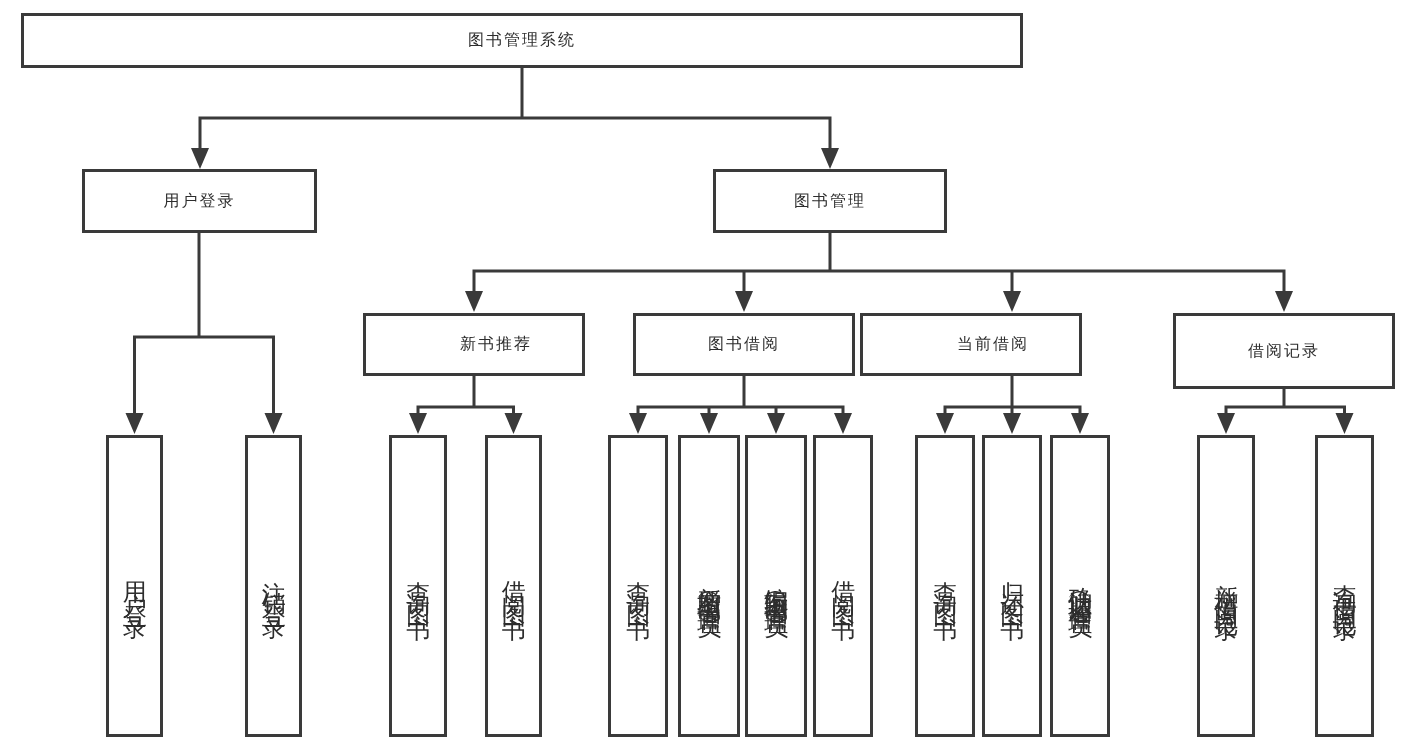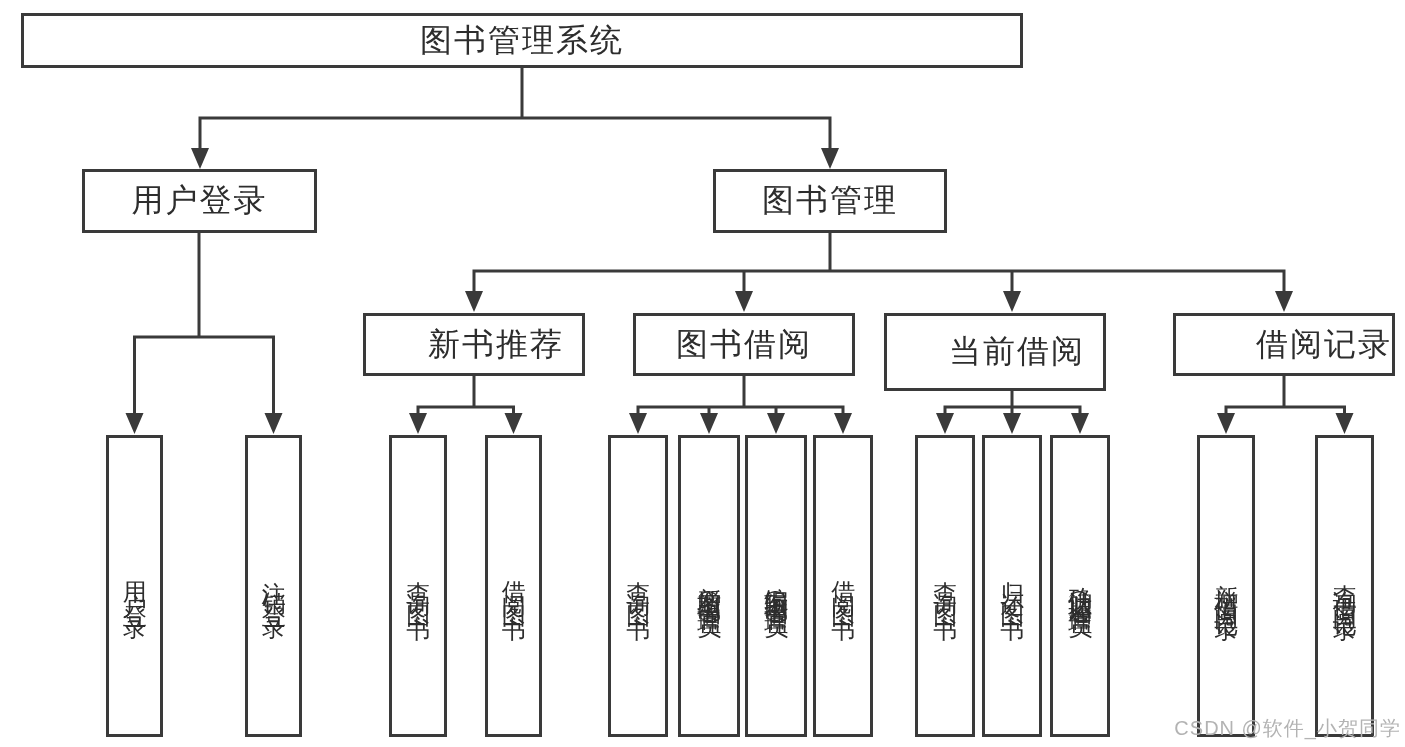--- a/index.html
+++ b/index.html
@@ -14,21 +14,21 @@
     font-family:"Liberation Sans","DejaVu Sans",sans-serif;color:var(--text);
     overflow:hidden;
   }
   .connectors{position:absolute;left:0;top:0;width:1405px;height:747px;}
   .cline{stroke:var(--line);stroke-width:3;fill:none;stroke-linecap:square;}
   .carrow{fill:var(--line);stroke:none;}
   .box{
     position:absolute;box-sizing:border-box;border:3px solid var(--line);
     background:#fff;display:flex;align-items:center;justify-content:center;
   }
-  .box .lbl{font-size:32px;letter-spacing:2px;color:var(--text);white-space:nowrap;}
+  .box .lbl{font-size:16px;letter-spacing:2px;color:var(--text);white-space:nowrap;}
   .leaf{
     position:absolute;box-sizing:border-box;border:3px solid var(--line);
     background:#fff;display:flex;align-items:center;justify-content:center;
   }
   .leaf .vlbl{
     writing-mode:vertical-rl;text-orientation:mixed;
     font-size:24px;letter-spacing:12px;color:var(--text);line-height:1.1;
   }
   .leaf .vlbl.mid{letter-spacing:7px;}
   .leaf .vlbl.long{letter-spacing:4px;}
@@ -90,24 +90,24 @@
   <div class="box" style="left:713px;top:169px;width:234px;height:64px;text-align:center;">
     <span class="lbl">图书管理</span>
   </div>
 
   <div class="box" style="left:363px;top:313px;width:222px;height:63px;padding-left:44px;">
     <span class="lbl">新书推荐</span>
   </div>
   <div class="box" style="left:633px;top:313px;width:222px;height:63px;justify-content:center;">
     <span class="lbl">图书借阅</span>
   </div>
-  <div class="box" style="left:884px;top:313px;width:222px;height:78px;padding-left:44px;">
+  <div class="box" style="left:860px;top:313px;width:222px;height:63px;padding-left:44px;">
     <span class="lbl">当前借阅</span>
   </div>
-  <div class="box" style="left:1173px;top:313px;width:222px;height:63px;justify-content:flex-end;">
+  <div class="box" style="left:1173px;top:313px;width:222px;height:76px;">
     <span class="lbl">借阅记录</span>
   </div>
 
   <div class="leaf" style="left:106px;top:435px;width:57px;height:302px;">
     <span class="vlbl">用户登录</span>
   </div>
   <div class="leaf" style="left:245px;top:435px;width:57px;height:302px;">
     <span class="vlbl">注销登录</span>
   </div>
 
@@ -141,15 +141,14 @@
     <span class="vlbl long">确认归还（管理员）</span>
   </div>
 
   <div class="leaf" style="left:1197px;top:435px;width:58px;height:302px;">
     <span class="vlbl mid">新增借阅记录</span>
   </div>
   <div class="leaf" style="left:1315px;top:435px;width:59px;height:302px;">
     <span class="vlbl mid">查询借阅记录</span>
   </div>
 
-  <div class="watermark">CSDN @软件_小贺同学</div>
 
 </div>
 
 </body></html>

